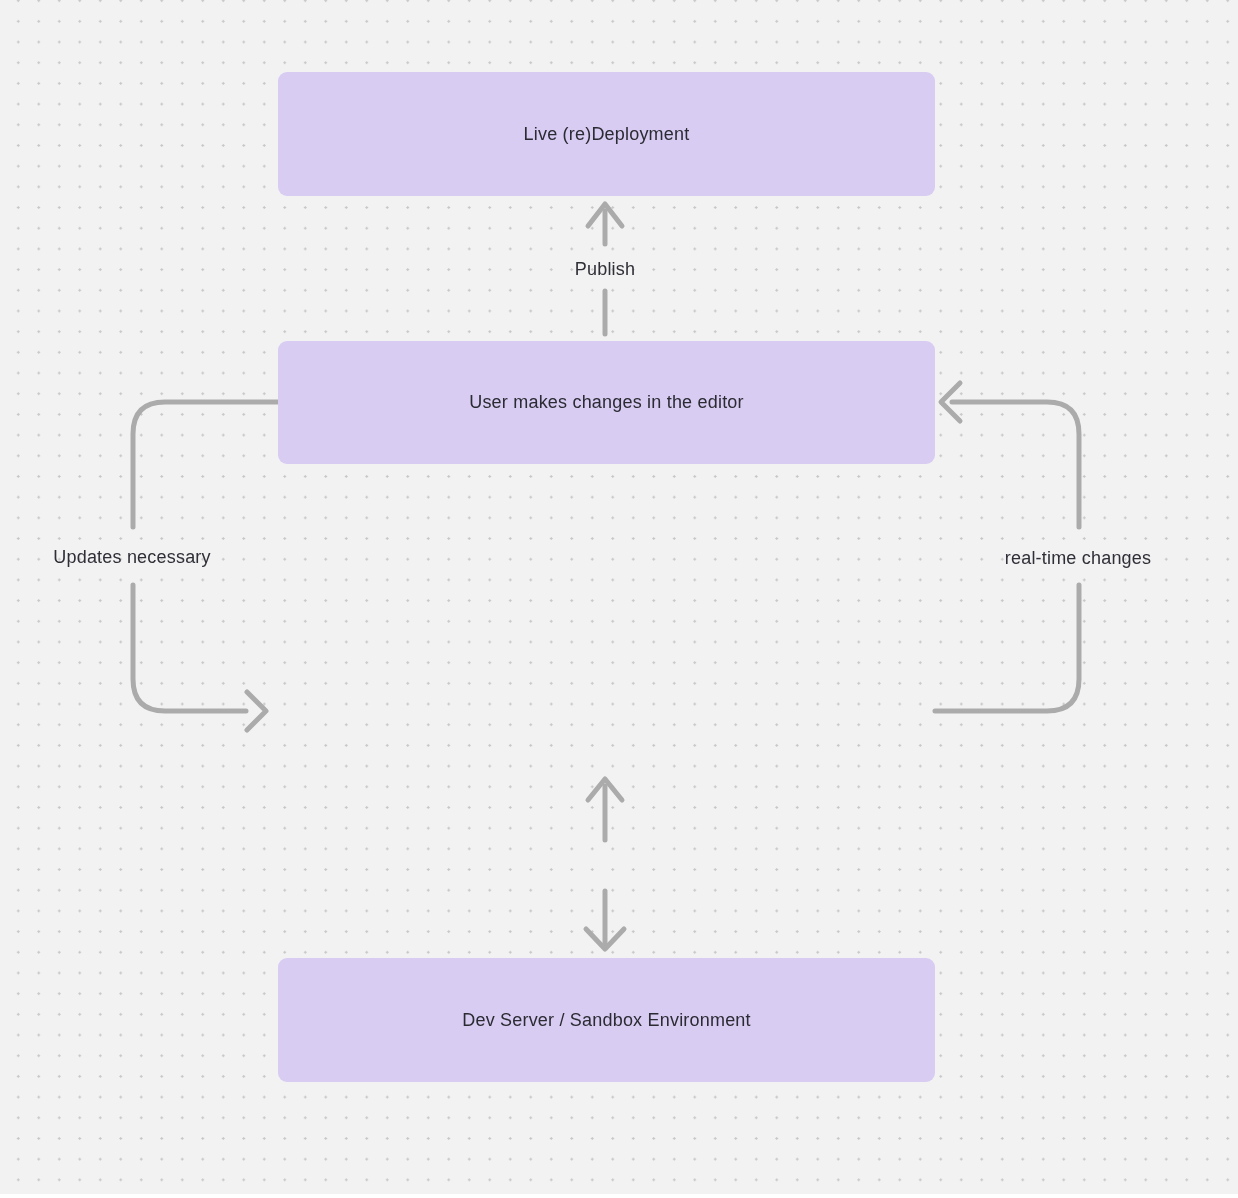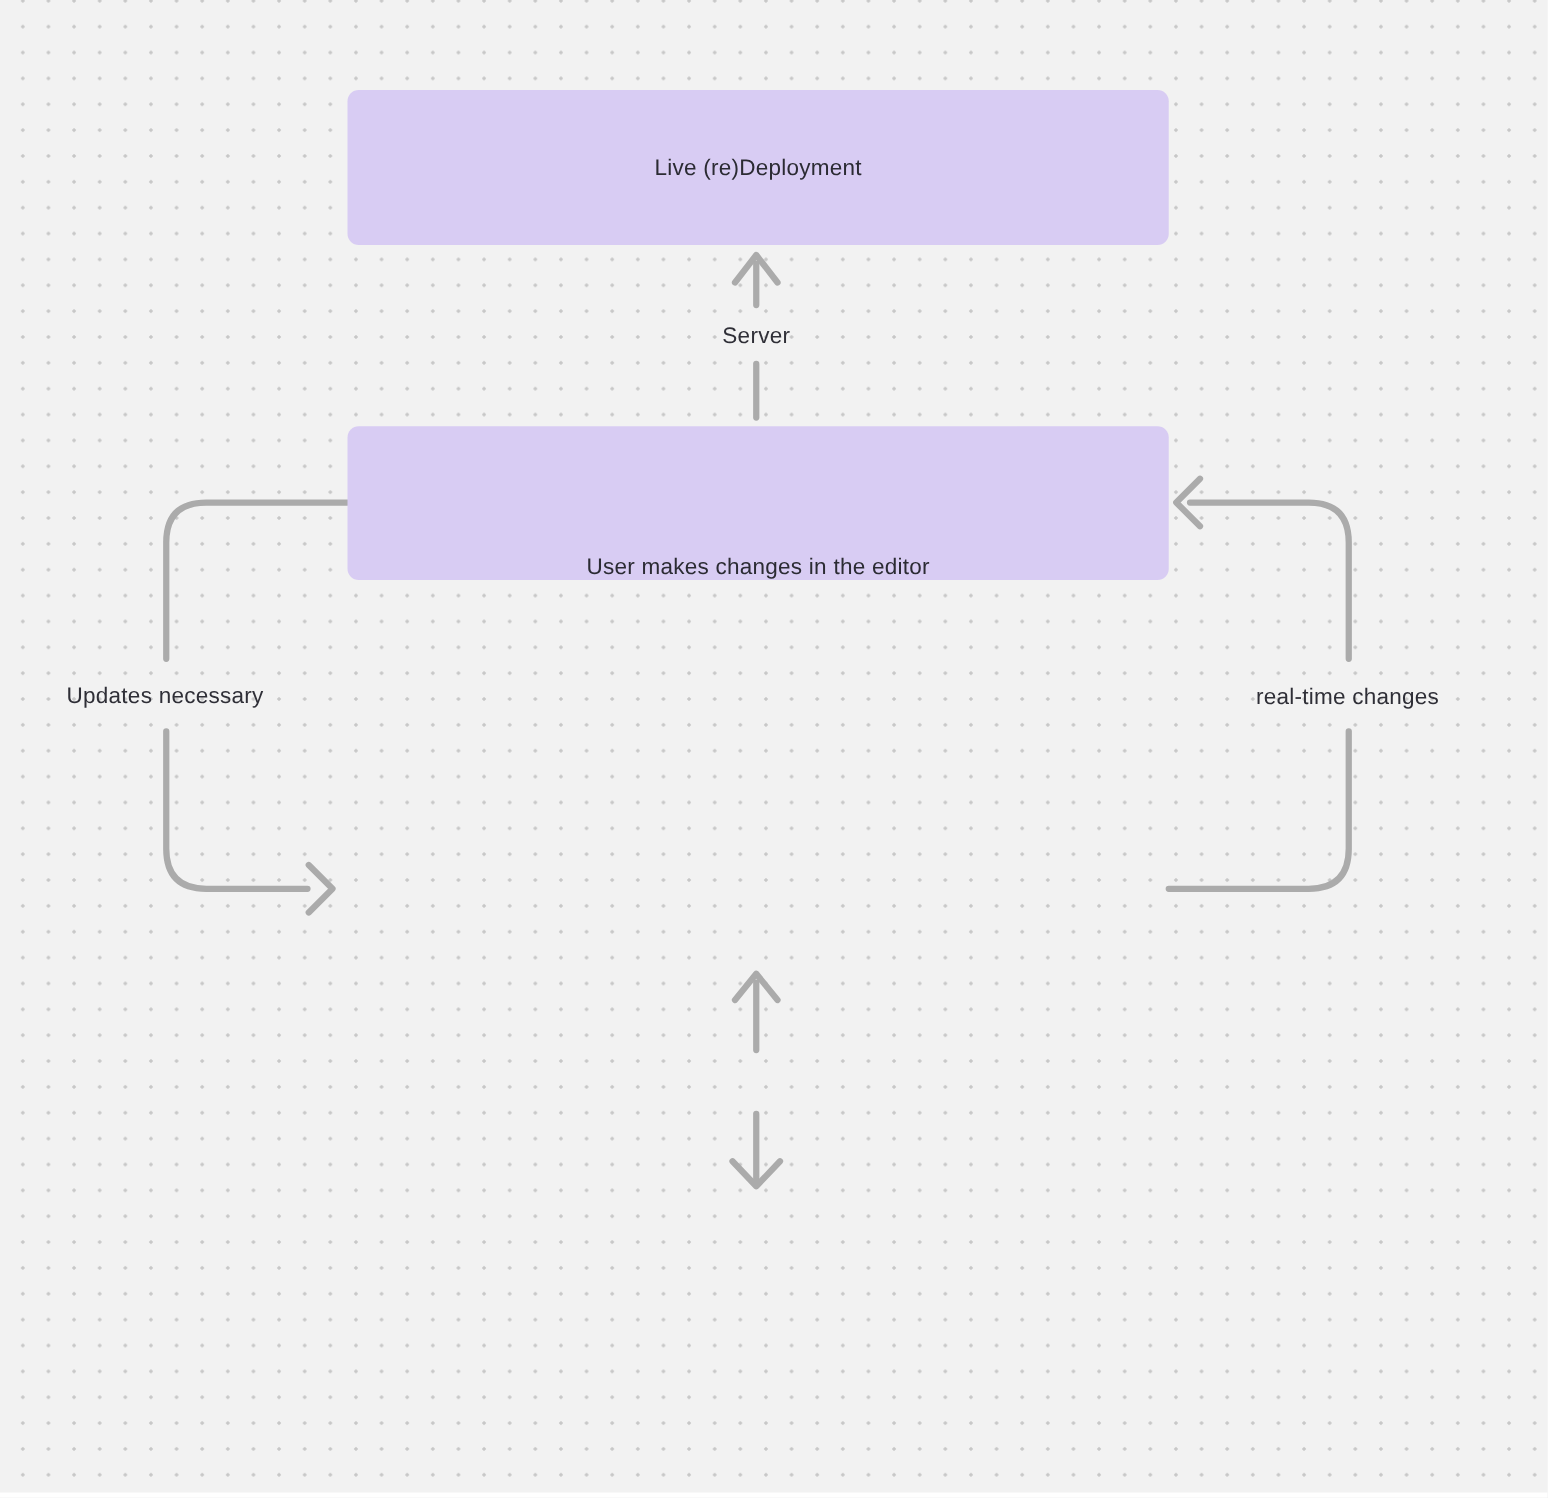--- a/index.html
+++ b/index.html
@@ -83,26 +83,29 @@
     <path d="M588 800 L605 779 L622 800"></path>
     <path d="M605 786 L605 840"></path>
     <path d="M605 891 L605 944"></path>
     <path d="M586 929 L605 949 L624 929"></path>
   </svg>
 
   <div class="node" style="top:72px; height:124px;">
     <span>Live (re)Deployment</span>
   </div>
 
-  <div class="node" style="top:341px;align-items:flex-end;">
+  <div class="node" style="top:341px;">
     <span>User makes changes in the editor</span>
   </div>
 
 
+  <div class="node" style="top:958px; height:124px;">
+    <span>Dev Server / Sandbox Environment</span>
+  </div>
 
-  <div class="edge-label" style="left:605px; top:269px;">Server</div>
+  <div class="edge-label" style="left:605px; top:269px;">Publish</div>
 
   <div class="edge-label" style="left:132px; top:557px;">Updates necessary</div>
 
   <div class="edge-label" style="left:1078px; top:558px;">real-time changes</div>
 
 
 </div>
 
 </body></html>

